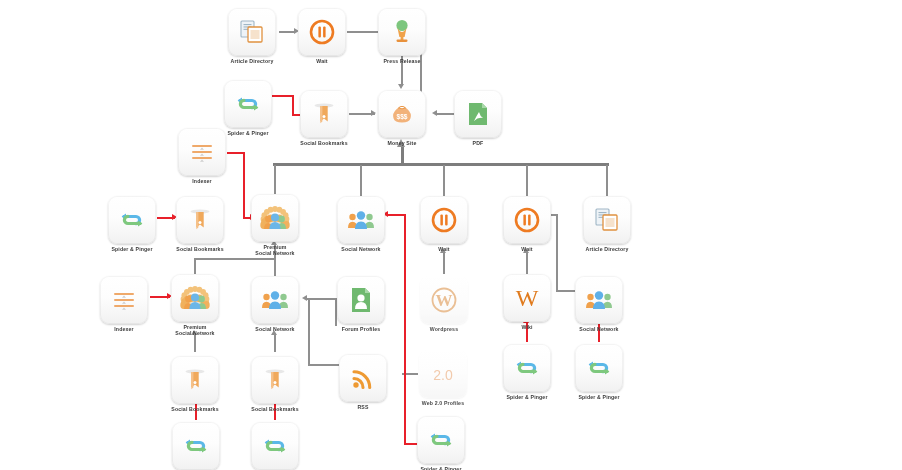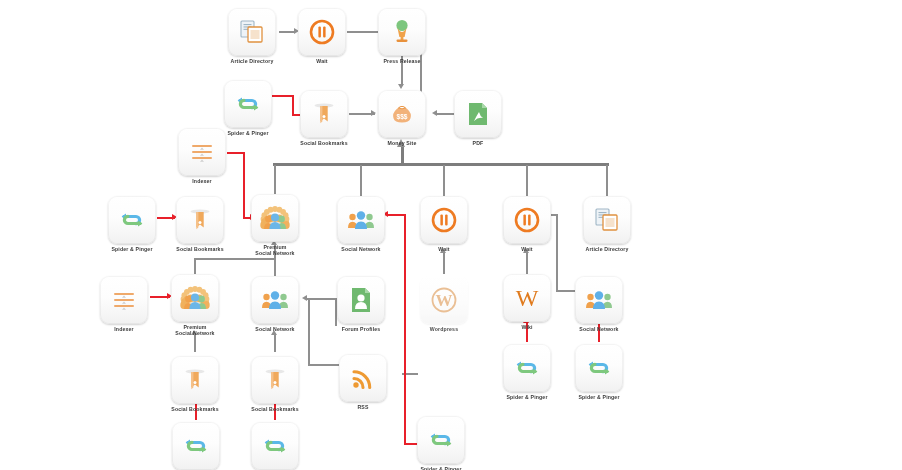--- a/index.html
+++ b/index.html
@@ -446,20 +446,28 @@
     <div class="node" style="left: 339px; top: 354px;">
       <div class="tile">
         <svg width="30" height="30" viewBox="0 0 30 30">
           <circle cx="8" cy="22" r="2.7" fill="#ee9a33"></circle>
           <path d="M6 15.5 a9 9 0 0 1 9 9" fill="none" stroke="#ee9a33" stroke-width="3.1" stroke-linecap="round"></path>
           <path d="M6 8.8 a15.7 15.7 0 0 1 15.7 15.7" fill="none" stroke="#ee9a33" stroke-width="3.1" stroke-linecap="round"></path>
         </svg>
       </div>
       <div class="cap">RSS</div>
     </div>
+    <div class="node faded" style="left: 419px; top: 350px;">
+      <div class="tile">
+        <svg width="30" height="30" viewBox="0 0 30 30">
+          <text x="15" y="21" font-size="14" text-anchor="middle" fill="#e8a06a" font-family="Liberation Sans, sans-serif">2.0</text>
+        </svg>
+      </div>
+      <div class="cap">Web 2.0 Profiles</div>
+    </div>
     <div class="node" style="left: 503px; top: 344px;">
       <div class="tile">
         <svg width="30" height="30" viewBox="0 0 30 30">
           <path d="M6 11.5 h14 a4 4 0 0 1 0 0" fill="none"></path>
           <path d="M7 11.5 H19 a3.6 3.6 0 0 1 3.6 3.6 a3.6 3.6 0 0 1 -3.6 3.6" fill="none" stroke="#5bb8e8" stroke-width="3.2" stroke-linecap="round"></path>
           <path d="M9 8.4 L4.6 11.5 L9 14.6 Z" fill="#5bb8e8"></path>
           <path d="M23 18.5 H11 a3.6 3.6 0 0 1 -3.6 -3.6 a3.6 3.6 0 0 1 3.6 -3.6" fill="none" stroke="#7ec87e" stroke-width="3.2" stroke-linecap="round"></path>
           <path d="M21 15.4 L25.4 18.5 L21 21.6 Z" fill="#7ec87e"></path>
         </svg>
       </div>

